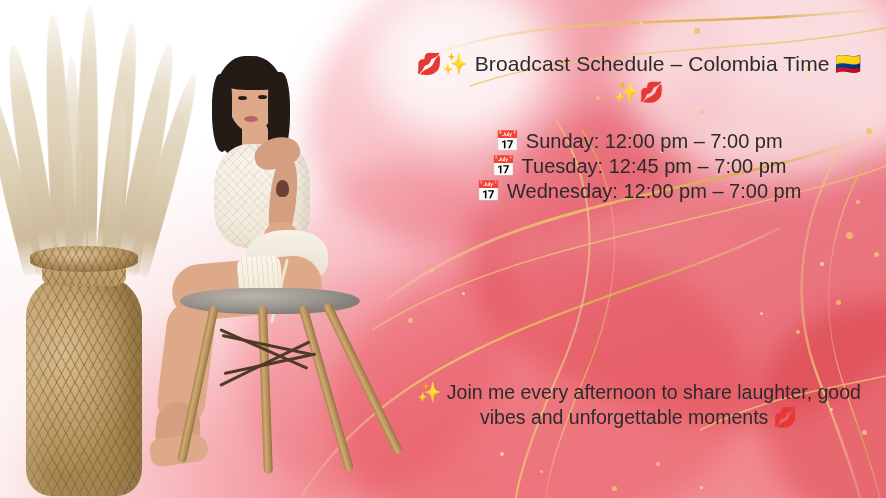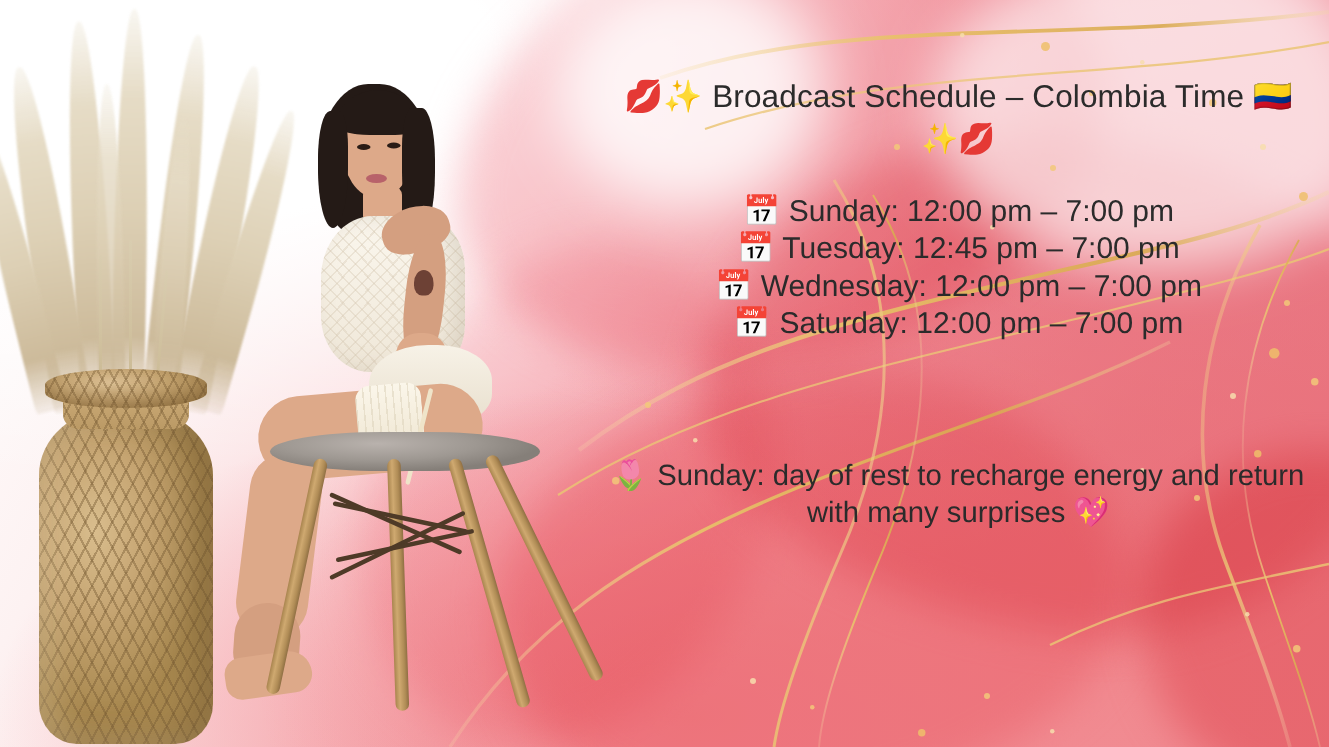--- a/index.html
+++ b/index.html
@@ -259,19 +259,18 @@
       <span>Broadcast Schedule – Colombia Time</span>
       <span class="em">🇨🇴</span>
     </div>
 
     <div class="title-sub em">✨💋</div>
 
     <div class="days">
       <div class="day">📅 Sunday: 12:00 pm – 7:00 pm</div>
       <div class="day">📅 Tuesday: 12:45 pm – 7:00 pm</div>
       <div class="day">📅 Wednesday: 12:00 pm – 7:00 pm</div>
-      <div class="day">📅 Saturday: 12:00 pm – 7:00 pm</div>
-    </div>
-
-    <div class="para para-sunday">🌷 Sunday: day of rest to recharge energy and return with many surprises 💖</div>
+    </div>
+
+    <div class="para para-join">✨ Join me every afternoon to share laughter, good vibes and unforgettable moments 💋</div>
   </div>
 
 </div>
 
 </body></html>

